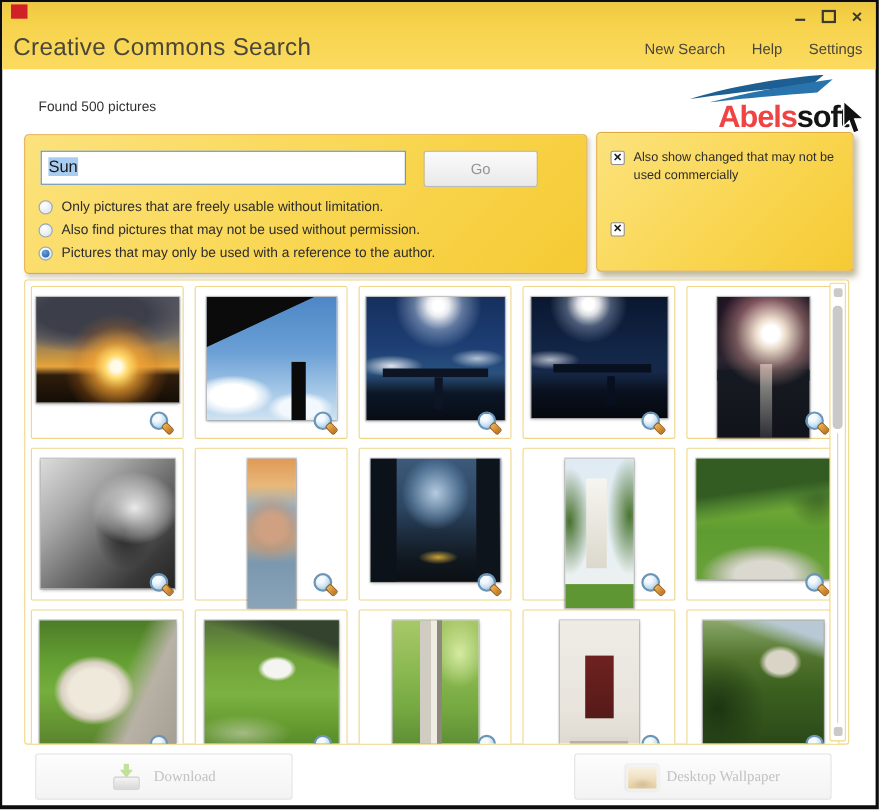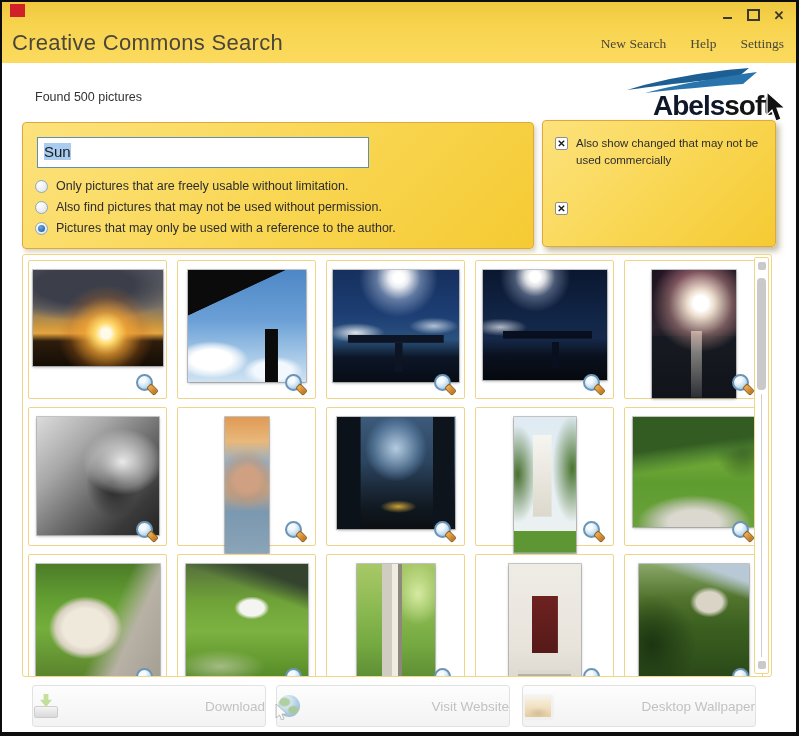--- a/index.html
+++ b/index.html
@@ -8,29 +8,29 @@
 
   
   .titlebar{position:absolute;left:0;right:0;top:0;height:61px;background:linear-gradient(180deg,#eec73e 0%,#f7d34d 35%,#fbda5f 100%);}
   .app-icon{position:absolute;left:8px;top:2px;width:15px;height:13px;background:#cf2127;}
   .win-controls{position:absolute;right:10px;top:6px;display:flex;align-items:center;gap:12px;}
   .wc{color:#3b382e;cursor:default;display:flex;align-items:center;justify-content:center;width:14px;height:14px;}
   .wc-min i{display:block;width:9px;height:2px;background:#3b382e;margin-top:6px;}
   .wc-max i{display:block;width:9px;height:8px;border:2px solid #3b382e;}
   .wc-close{font-size:13px;font-weight:bold;}
   .tb-title{position:absolute;left:10px;bottom:7px;font-size:22px;font-weight:300;color:#4a463a;letter-spacing:.3px;}
-  .tb-menu{position:absolute;right:12px;bottom:11px;display:flex;gap:24px;font-size:13.5px;color:#4a463a;font-family:Liberation Serif, serif;}
+  .tb-menu{position:absolute;right:12px;bottom:11px;display:flex;gap:24px;font-size:13.5px;color:#4a463a;}
   .tb-menu span{cursor:default;}
 
   
   .found{position:absolute;left:33px;top:88px;font-size:12.5px;color:#333;}
   .logo{position:absolute;left:613px;top:64px;width:172px;height:58px;}
   .logo-swoosh{position:absolute;left:2px;top:2px;width:150px;height:26px;}
   .logo-text{position:absolute;left:38px;top:24px;font-size:28px;font-weight:bold;letter-spacing:-1px;white-space:nowrap;}
-  .logo-red{color:#0f172a;}
+  .logo-red{color:#ef4444;}
   .logo-black{color:#141414;}
   .logo-cursor{position:absolute;right:0px;top:26px;width:22px;height:30px;}
 
   
   .panel{background:linear-gradient(135deg,#fce27d 0%,#f9d651 55%,#f5ca33 100%);border:1px solid #dfa83f;border-radius:4px;box-sizing:border-box;}
   .search-panel{position:absolute;left:20px;top:120px;width:512px;height:127px;box-shadow:2px 3px 4px rgba(150,130,70,.35);}
   .search-row{display:flex;gap:16px;margin:14px 12px 0 14px;}
   .search-input{width:332px;height:31px;border:1px solid #5f8fb4;background:#fff;box-sizing:border-box;font-size:15px;padding:5px 6px;color:#1a1a1a;overflow:hidden;white-space:nowrap;}
   .search-input .sel{background:#a9cdf1;}
   .go-btn{width:104px;height:33px;background:linear-gradient(#fbfbfb,#e9e9e9);border:1px solid #b9b9b9;border-radius:3px;color:#939393;font-size:13.5px;display:flex;align-items:center;justify-content:center;box-sizing:border-box;cursor:default;}
@@ -56,21 +56,21 @@
 
   
   .scrollbar{position:absolute;right:2px;top:2px;bottom:2px;width:15px;background:#fff;border:1px solid #f0d685;border-radius:2px;box-sizing:border-box;}
   .sb-btn{position:absolute;left:3px;width:8px;height:8px;background:#c9c9c9;border-radius:2px;}
   .sb-up{top:4px;}
   .sb-down{bottom:4px;}
   .sb-thumb{position:absolute;left:2px;top:20px;width:9px;height:112px;background:#c9c9c9;border-radius:4px;}
   .sb-line{position:absolute;left:6px;top:136px;bottom:16px;width:1px;background:#cfcfcf;}
 
   
-  .fbtn{position:absolute;top:683px;width:234px;height:42px;background:linear-gradient(#fdfdfd,#f3f3f3);border:1px solid #e2e2e2;border-radius:3px;box-sizing:border-box;display:flex;align-items:center;justify-content:space-between;gap:12px;color:#c2c2c2;font-size:13.5px;cursor:default;}
+  .fbtn{position:absolute;top:683px;width:234px;height:42px;background:linear-gradient(#fdfdfd,#f3f3f3);border:1px solid #e2e2e2;border-radius:3px;box-sizing:border-box;display:flex;align-items:center;justify-content:center;gap:12px;color:#c2c2c2;font-size:13.5px;cursor:default;font-family:Liberation Serif, serif;}
   .fb1{left:30px;} .fb2{left:274px;} .fb3{left:520px;gap:11px;}
   .fico{position:relative;width:26px;height:24px;opacity:.5;flex:none;}
   .dl .a{position:absolute;left:7px;top:0;width:12px;height:13px;background:#8cc63f;clip-path:polygon(30% 0,70% 0,70% 45%,100% 45%,50% 100%,0 45%,30% 45%);}
   .dl .b{position:absolute;left:1px;bottom:0;width:22px;height:10px;background:linear-gradient(#f2f2f2,#bdbdbd);border:1px solid #a5a5a5;border-radius:2px;}
   .gl .g{position:absolute;left:1px;top:1px;width:22px;height:22px;border-radius:50%;
      background:radial-gradient(ellipse 45% 35% at 30% 32%,#69a84f 0 45%,transparent 70%),
                 radial-gradient(ellipse 40% 32% at 70% 68%,#5e9c46 0 45%,transparent 70%),
                 radial-gradient(circle at 35% 30%,#d8ecf8 0 12%,#7fb6dc 45%,#3f7fb0 82%,#2c628e);}
   .gl svg{position:absolute;left:-2px;bottom:-2px;}
   .wp .w1{position:absolute;left:0;top:1px;width:26px;height:20px;border:2px solid #ececec;border-radius:3px;box-shadow:0 0 2px #c8c8c8;
@@ -187,20 +187,21 @@
     </svg>
     <div class="logo-text"><span class="logo-red">Abels</span><span class="logo-black">soft</span></div>
     <svg class="logo-cursor" viewBox="0 0 22 30">
       <polygon points="2,0 20,16 12,16 16,27 11,29 7,18 2,23" fill="#111" stroke="#fff" stroke-width="1.2"></polygon>
     </svg>
   </div>
 
   <div class="panel search-panel">
     <div class="search-row">
       <div class="search-input"><span class="sel">Sun</span></div>
+      <div class="go-btn">Go</div>
     </div>
     <div class="radio-group">
       <div class="radio-row">
         <span class="radio"></span>
         <span>Only pictures that are freely usable without limitation.</span>
       </div>
       <div class="radio-row">
         <span class="radio"></span>
         <span>Also find pictures that may not be used without permission.</span>
       </div>
@@ -351,29 +352,20 @@
     </div>
   </div>
 
   <div class="fbtn fb1">
     <span class="fico dl">
         <i class="a"></i>
         <i class="b"></i>
       </span>
     <span>Download</span>
   </div>
-  <div class="fbtn fb2">
-    <span class="fico gl">
-      <i class="g"></i>
-      <svg width="14" height="16" viewBox="0 0 14 16">
-          <polygon points="1,0 12,10 7,10 9,15 6.5,16 4.5,11 1,14" fill="#fff" stroke="#666" stroke-width="0.8"></polygon>
-        </svg>
-    </span>
-    <span>Visit Website</span>
-  </div>
   <div class="fbtn fb3">
     <span class="fico wp">
         <i class="w1"></i>
       </span>
     <span>Desktop Wallpaper</span>
   </div>
 
 </div>
 
 </body></html>

